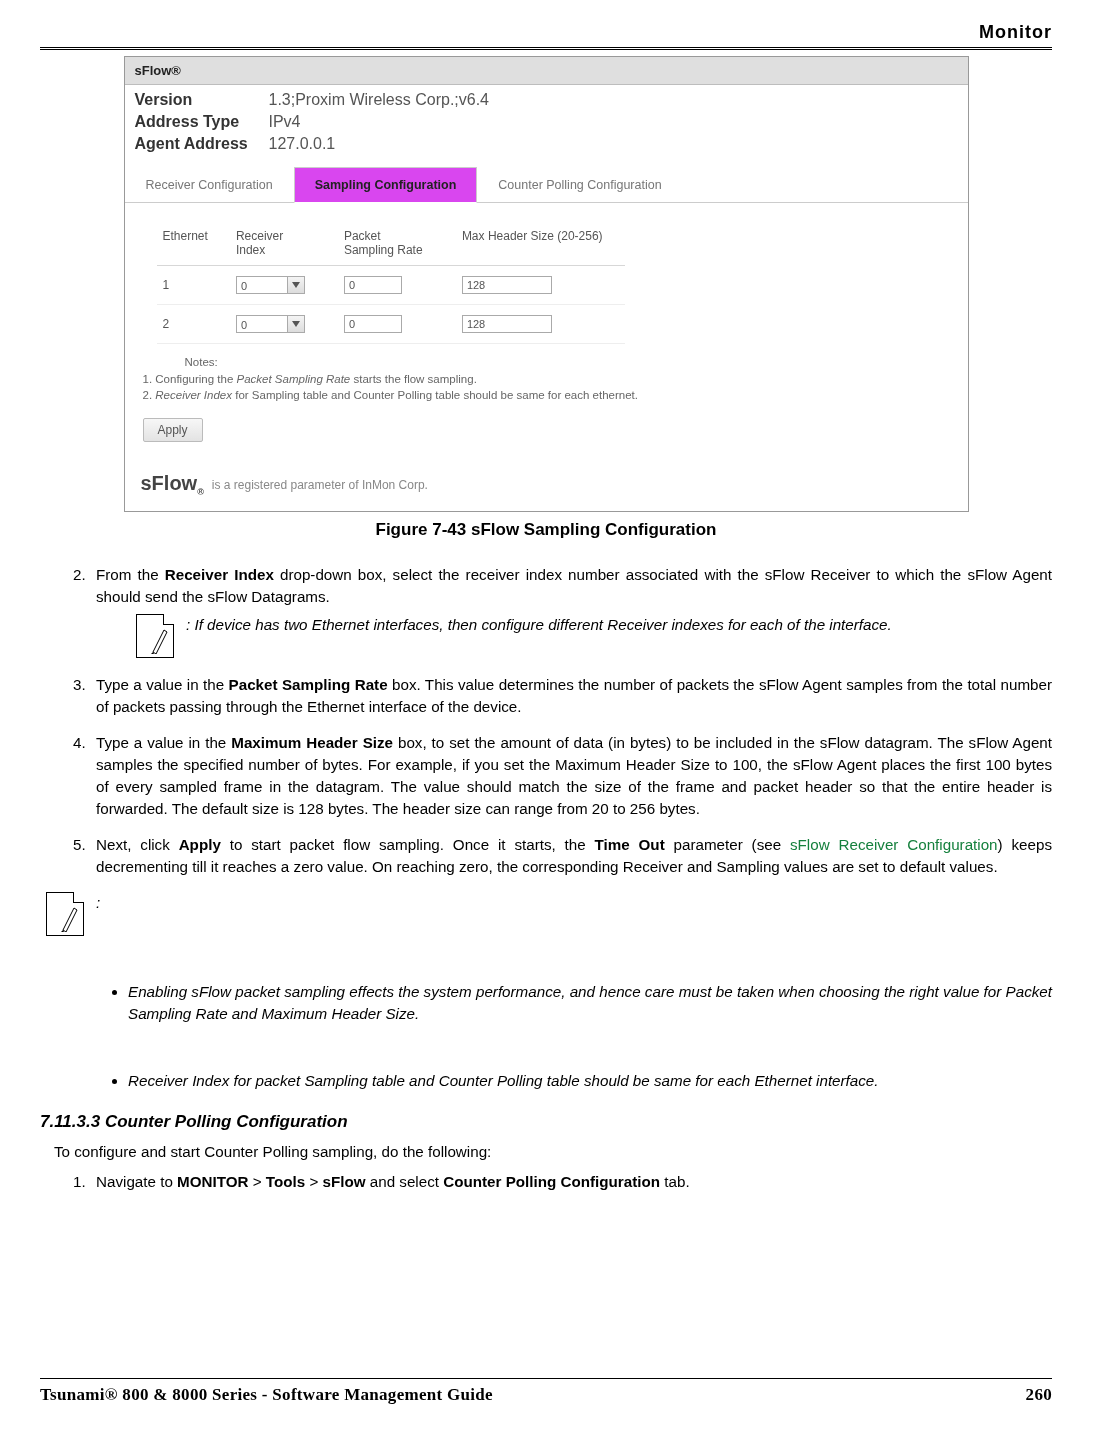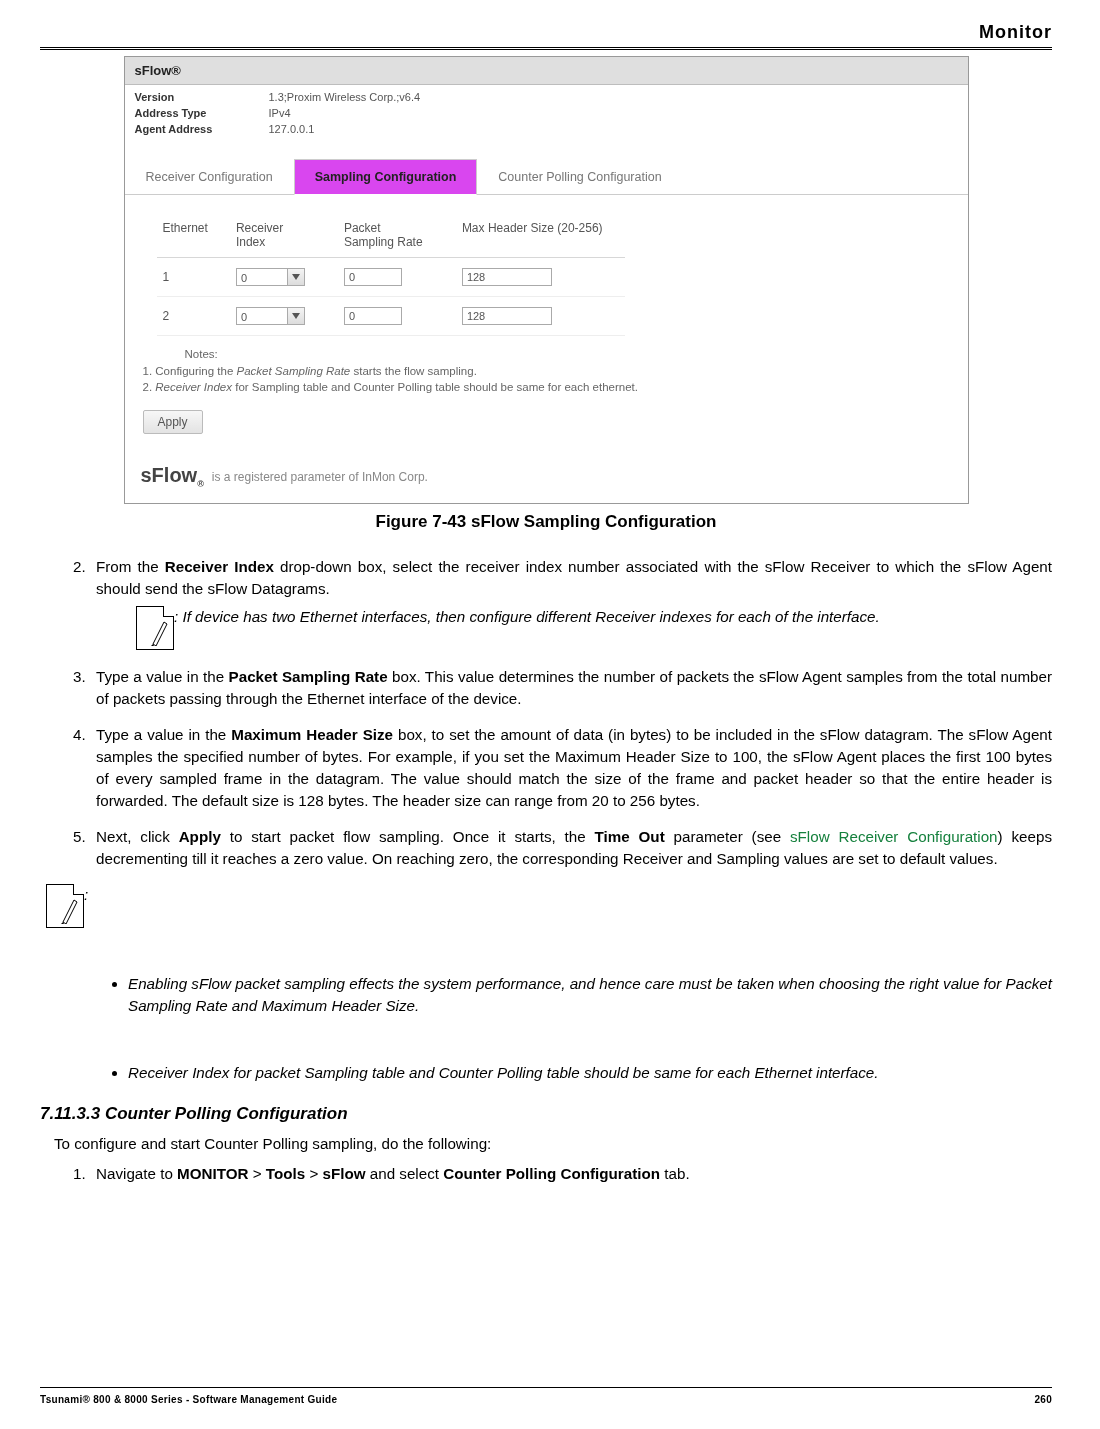--- a/index.html
+++ b/index.html
@@ -48,22 +48,22 @@
     background: #dfdfdf;
     border-bottom: 1px solid #bdbdbd;
     padding: 6px 10px;
     font-weight: bold;
     font-size: 13px;
     color: #222;
   }
 
   .kv-table {
     border-collapse: collapse;
-    margin: 4px 0 22px 8px;
-    font-size: 11px;
+    margin: 4px 0 12px 8px;
+    font-size: 16px;
   }
   .kv-table td { padding: 2px 10px 2px 2px; white-space: nowrap; color:#555; }
   .kv-table td.key { font-weight: bold; width: 122px; color:#333; }
 
   .tabbar {
     display: flex;
     border-bottom: 1px solid #ccc;
     margin-top: 6px;
     align-items: flex-end;
   }
@@ -185,21 +185,21 @@
   }
 
   
   .body-col { padding: 0 0 0 0; line-height: 1.45; font-size: 15.2px; text-align: justify;}
   ol.steps { margin: 0 0 0 22px; padding:0 0 0 28px; }
   ol.steps > li { margin: 0 0 14px 0; padding-left: 6px; }
   b { font-weight: bold; }
   .note-row {
     display:flex;
     align-items:flex-start;
-    gap:0;
+    gap:12px;
     margin: 6px 0 16px 40px;
     font-style: italic;
   }
   .note-row.left { margin-left: 6px; }
   .note-icon {
     width: 36px; height: 42px;
     border:1px solid #000;
     position: relative;
   }
   .note-icon::before{
@@ -225,21 +225,22 @@
     font-size: 17px;
   }
   .para { margin: 6px 0 8px 0; }
   .link-like { color:#15803d; }
 
   .footer {
     position: absolute;
     left: 40px;
     right: 48px;
     bottom: 24px;
-    font-size: 10px;
+    font-size: 17px;
+    font-family: Liberation Serif, serif;
   }
   .footer-line {
     border:0; height:1px; background:#000; margin:0 0 6px 0;
   }
   .footer-row { display:flex; justify-content:space-between; font-weight:bold; letter-spacing: .3px;}
   .footer-row span:last-child { font-weight:bold; }
 </style>
 </head>
 <body>
 

